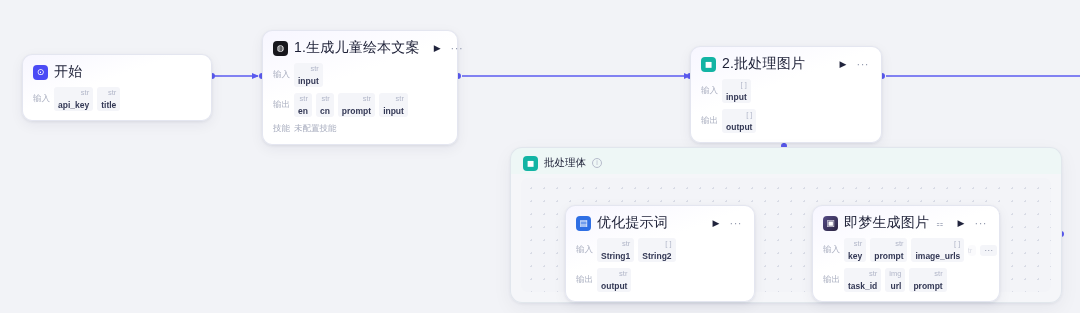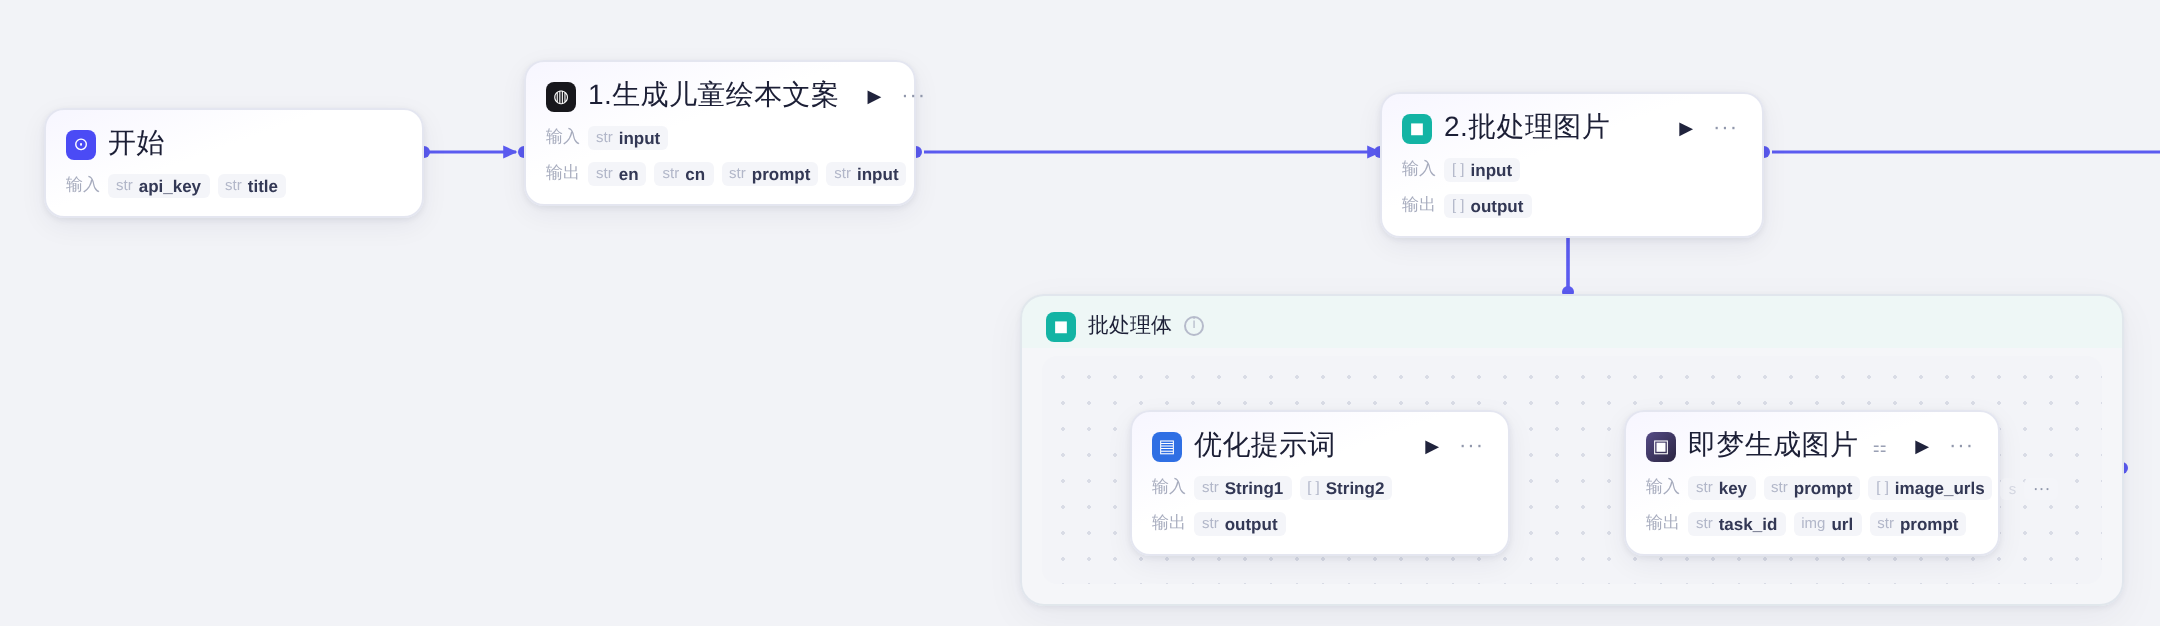--- a/index.html
+++ b/index.html
@@ -53,24 +53,24 @@
   }
 
   
   .io-row {
     display: flex; align-items: center; gap: 4px;
     margin-top: 6px;
     white-space: nowrap;
   }
   .io-label { font-size: 8.5px; color: #a7acbe; flex: 0 0 auto; }
   .tag {
-    display: inline-flex; align-items: flex-start; gap: 3px;
+    display: inline-flex; align-items: flex-end; gap: 3px;
     background: #f4f5f9; border-radius: 3px;
     padding: 1px 4px;
-    font-size: 8.5px; color: #333855; font-weight: 700;
+    font-size: 8.5px; color: #333855; font-weight: 700; flex-direction: column;
   }
   .tag .ty { color: #b2b7c9; font-weight: 400; font-size: 7.5px; }
   .tag.faded { opacity: .45; max-width: 38px; overflow: hidden; }
   .more-tag {
     background: #f4f5f9; border-radius: 3px; padding: 0 4px;
     font-size: 9px; color: #9097ab; line-height: 11px;
   }
 
   
   .group {
@@ -203,20 +203,24 @@
         <span class="ty">str</span>
         <span>prompt</span>
       </span>
       <span class="tag">
         <span class="ty">str</span>
         <span>input</span>
       </span>
     </div>
 
 
+    <div class="io-row">
+      <span class="io-label">技能</span>
+      <span style="font-size:8.5px;color:#a7acbe;">未配置技能</span>
+    </div>
   </div>
 
   <div class="node gradient" style="left:690px;top:46px;width:192px;">
     <div class="node-head">
       <div class="node-icon" style="background:#13b4a4">◼</div>
       <div class="node-title">2.批处理图片</div>
       <div class="head-spacer"></div>
       <div class="play-btn">▶</div>
       <div class="dots-btn">···</div>
     </div>

